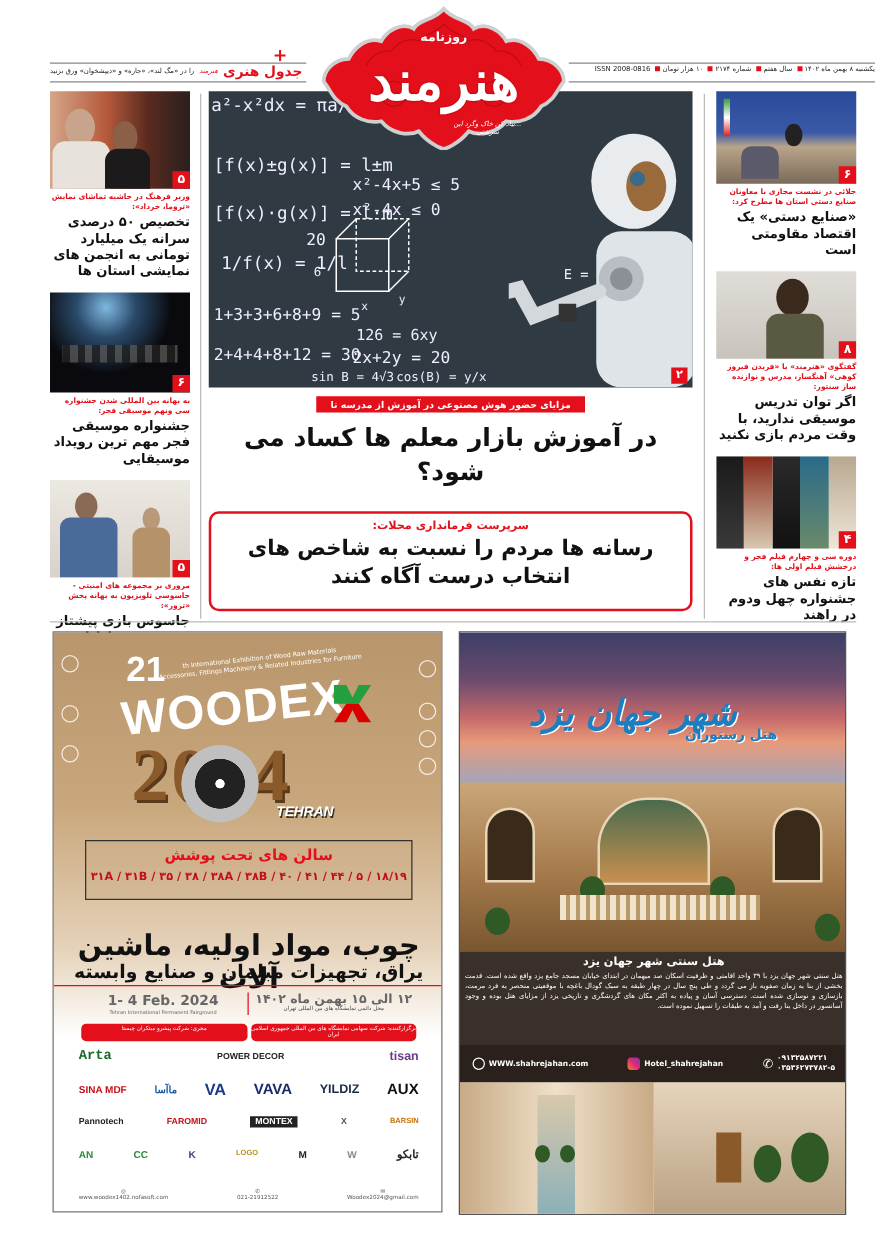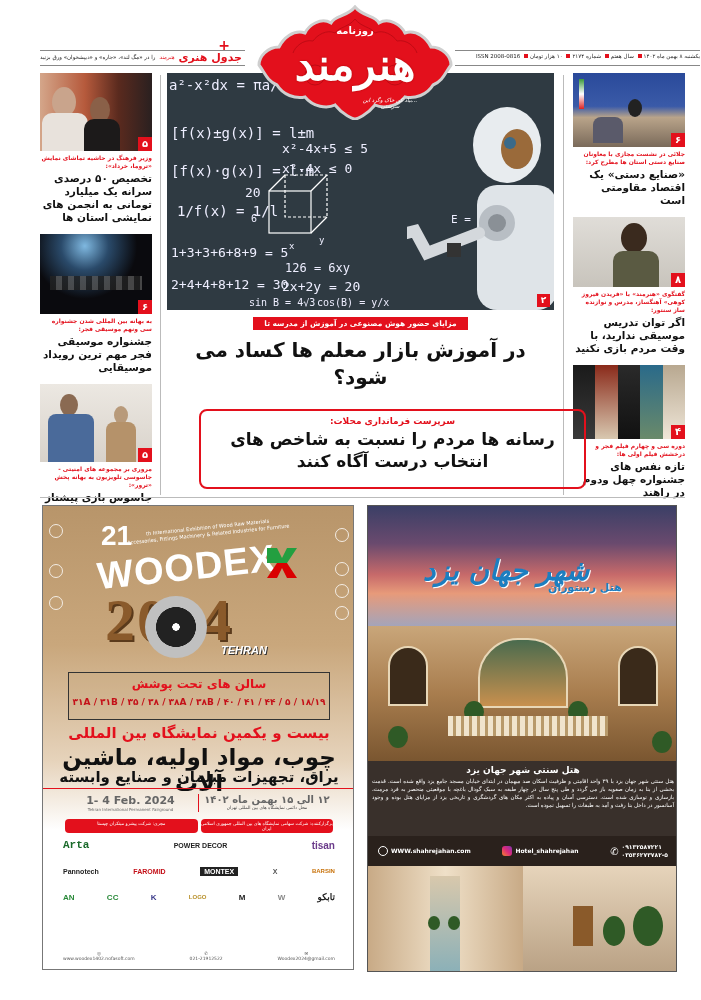--- a/index.html
+++ b/index.html
@@ -40,21 +40,21 @@
   .story .kicker { color: #e3101c; font-size: 6px; font-weight: bold; line-height: 8px; margin-top: 3px; text-align: right; }
   .story .headline { font-size: 10.5px; font-weight: bold; line-height: 13px; margin-top: 2px; text-align: right; color: #111; }
 
   
   .hero { position: absolute; left: 167px; top: 73px; width: 387px; height: 237px; overflow: hidden; background: #2f3a42; }
   .hero .eq { position: absolute; color: #eef; font-family: "DejaVu Sans Mono", monospace; direction: ltr; white-space: nowrap; }
   .hero .badge { position: absolute; right: 4px; bottom: 3px; width: 13px; height: 13px; background: #e3101c; color: #fff; font-size: 9px; font-weight: bold; text-align: center; line-height: 13px; }
 
   .main-kicker { position: absolute; left: 253px; top: 317px; width: 215px; height: 13px; background: #e3101c; color: #fff; font-size: 7.5px; font-weight: bold; text-align: center; line-height: 13px; }
   .main-headline { position: absolute; left: 167px; top: 337px; width: 387px; text-align: center; font-size: 20px; font-weight: bold; line-height: 27px; color: #111; }
-  .box-story { position: absolute; left: 167px; top: 409px; width: 387px; height: 80px; border: 2px solid #e3101c; border-radius: 8px; text-align: center; margin-left: 32px; }
+  .box-story { position: absolute; left: 167px; top: 409px; width: 387px; height: 80px; border: 2px solid #e3101c; border-radius: 8px; text-align: center; }
   .box-story .kicker { color: #e3101c; font-size: 9px; font-weight: bold; margin-top: 5px; }
   .box-story .headline { font-size: 17px; font-weight: bold; line-height: 22px; margin-top: 2px; color: #111; }
 
   .hsep { position: absolute; left: 40px; top: 497px; width: 645px; height: 1px; background: #bbb; }
 
   
   .woodex { position: absolute; left: 42px; top: 505px; width: 312px; height: 465px; border: 1px solid #777; background: linear-gradient(#b8956a 0%, #c9a77c 30%, #e6d3bb 55%, #ffffff 70%, #ffffff 100%); overflow: hidden; direction: ltr; }
   .woodex .num21 { position: absolute; left: 58px; top: 14px; font-size: 28px; font-weight: bold; color: #fff; font-family: "Liberation Sans", sans-serif; }
   .woodex .subtitle { position: absolute; left: 60px; top: 18px; width: 210px; font-size: 5px; color: #fff; transform: rotate(-6deg); text-align: center; line-height: 7px; }
   .woodex .wordmark { position: absolute; left: 54px; top: 40px; font-size: 38px; font-weight: bold; color: #fff; font-family: "Liberation Sans", sans-serif; transform: rotate(-6deg); letter-spacing: 1px; }
@@ -279,21 +279,20 @@
     <polygon points="0,0 10,0 15,10 20,0 30,0 20,15 0,15" fill="#239f40"></polygon>
     <polygon points="0,15 20,15 30,30 20,30 15,20 10,30 0,30 10,15" fill="#da0000"></polygon>
   </svg>
   <div class="year">2024</div>
   <div class="saw"></div>
   <div class="tehran">TEHRAN</div>
   <div class="halls">
     <div class="t">سالن های تحت پوشش</div>
     <div class="n">۳۱A / ۳۱B / ۳۵ / ۳۸ / ۳۸A / ۳۸B / ۴۰ / ۴۱ / ۴۴ / ۵ / ۱۸/۱۹</div>
   </div>
-  <div class="l1">بیست و یکمین نمایشگاه بین المللی</div>
   <div class="l2">چوب، مواد اولیه، ماشین آلات</div>
   <div class="l3">یراق، تجهیزات مبلمان و صنایع وابسته</div>
   <div class="dates">
     <div class="en">
       <div class="d">1- 4 Feb. 2024</div>
       <div class="s">Tehran International Permanent Fairground</div>
     </div>
     <div class="fa">
       <div class="d">۱۲ الی ۱۵ بهمن ماه ۱۴۰۲</div>
       <div class="s">محل دائمی نمایشگاه های بین المللی تهران</div>
@@ -301,20 +300,28 @@
   </div>
   <div class="pills">
     <div>برگزارکننده: شرکت سهامی نمایشگاه های بین المللی جمهوری اسلامی ایران</div>
     <div>مجری: شرکت پیشرو مبتکران چیستا</div>
   </div>
   <div class="sponsors">
     <div class="srow">
       <span style="color:#1a6a2a;font-size:11px;font-family:Liberation Mono, monospace;">Arta</span>
       <span style="color:#222;font-size:7px;">POWER DECOR</span>
       <span style="color:#6a3a8a;font-size:10px;">tisan</span>
+    </div>
+    <div class="srow">
+      <span style="color:#c41018;">SINA MDF</span>
+      <span style="color:#1a5aa8;">ماآسا</span>
+      <span style="color:#1a3a8a;font-size:13px;">VA</span>
+      <span style="color:#1a2a6a;font-size:12px;">VAVA</span>
+      <span style="color:#1a2a4a;font-size:10px;">YILDIZ</span>
+      <span style="color:#111;font-size:12px;">AUX</span>
     </div>
     <div class="srow">
       <span style="color:#222;font-size:7px;">Pannotech</span>
       <span style="color:#c41018;font-size:7px;">FAROMID</span>
       <span style="color:#fff;background:#222;padding:1px 4px;font-size:7px;">MONTEX</span>
       <span style="color:#555;font-size:7px;">X</span>
       <span style="color:#c8720a;font-size:6px;">BARSIN</span>
     </div>
     <div class="srow">
       <span style="color:#2a8a3a;">AN</span>

